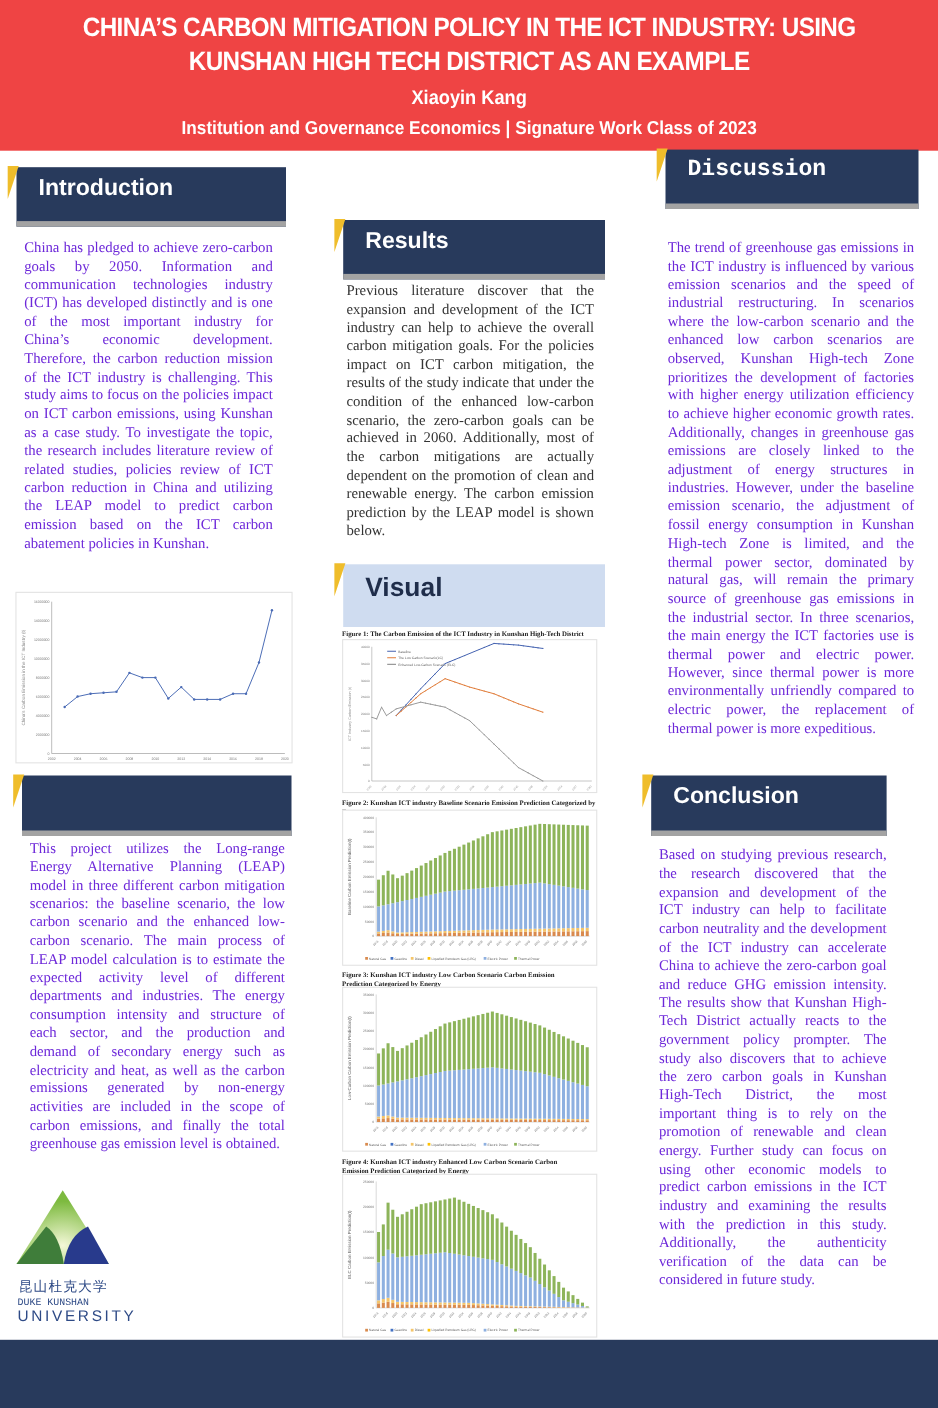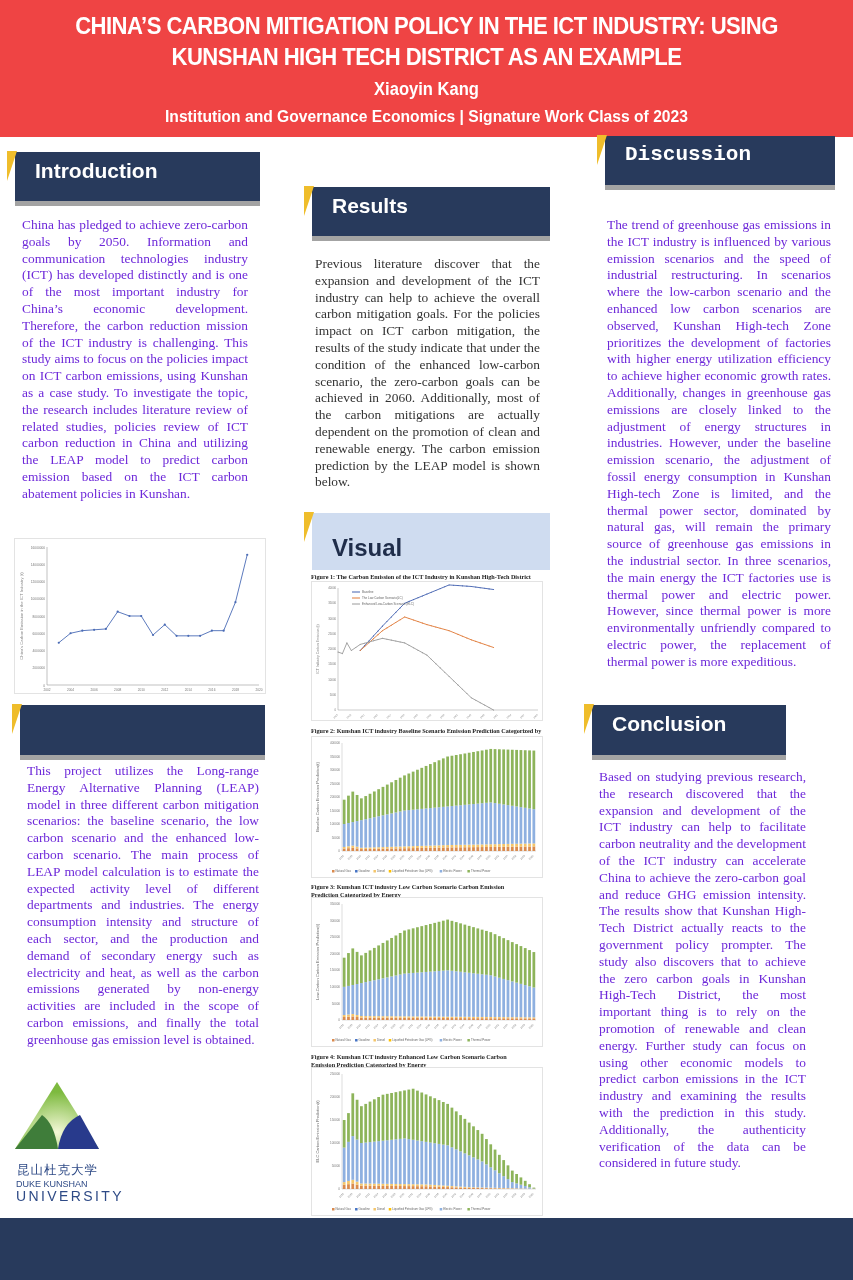--- a/index.html
+++ b/index.html
@@ -7,32 +7,32 @@
   body { position: relative; font-family: "Liberation Serif", serif; color: #111; }
 
   .header { position: absolute; left: 0; top: 0; width: 853px; height: 137px; background: #ef4444; text-align: center; color: #fff; font-family: "Liberation Sans", sans-serif; font-weight: bold; }
   .header .title { font-size: 24px; line-height: 31px; padding-top: 10px; letter-spacing: -0.6px; transform: scaleX(0.92); }
   .header .author { font-size: 18px; line-height: 26px; margin-top: 4px; transform: scaleX(0.92); }
   .header .affil { font-size: 17px; line-height: 26px; margin-top: 2px; transform: scaleX(0.92); }
 
   .footer { position: absolute; left: 0; top: 1218px; width: 853px; height: 62px; background: #283a5c; }
 
   .sec-head { position: absolute; background: #283a5c; color: #fff; font-family: "Liberation Sans", sans-serif; font-weight: bold; font-size: 21px; line-height: 24px; padding: 7px 0 0 20px; border-bottom: 5px solid #a3a3a3; }
-  .sec-head.light { background: #cfdcf0; color: #1f2d4a; font-size: 24px; padding-top: 23px; border-bottom: none; }
+  .sec-head.light { background: #cfdcf0; color: #1f2d4a; font-size: 24px; padding-top: 10px; border-bottom: none; }
   .flag { position: absolute; width: 0; height: 0; border-top: 30px solid #efbd2b; border-right: 10px solid transparent; left: -8px; top: -1px; }
 
   .body-text { position: absolute; font-size: 13.4px; line-height: 16.8px; text-align: justify; color: #6d28d9; }
 
   .chart-box { position: absolute; background: #fff; border: 1px solid #e3e3e3; }
   .fig-cap { position: absolute; font-size: 6.2px; line-height: 7.5px; font-weight: bold; color: #222; }
   svg text { font-family: "Liberation Sans", sans-serif; }
 
   .logo { position: absolute; left: 14px; top: 1079px; width: 90px; height: 120px; }
   .logo .cn { position: absolute; left: 3px; top: 83px; font-size: 12.5px; color: #2e4a86; letter-spacing: 1px; font-family: "DejaVu Sans", sans-serif; white-space: nowrap; }
-  .logo .en1 { position: absolute; left: 2px; top: 100px; font-size: 9px; color: #2e4a86; font-family: Liberation Sans, sans-serif; white-space: nowrap; }
+  .logo .en1 { position: absolute; left: 2px; top: 100px; font-size: 9px; color: #2e4a86; font-family: Liberation Mono, monospace; white-space: nowrap; }
   .logo .en2 { position: absolute; left: 2px; top: 109px; font-size: 14px; letter-spacing: 2.4px; color: #2e4a86; font-family: "Liberation Sans", sans-serif; white-space: nowrap; }
 </style>
 </head>
 <body>
 
 <div class="header">
   <div class="title">
     <div>CHINA’S CARBON MITIGATION POLICY IN THE ICT INDUSTRY: USING</div>
     <div>KUNSHAN HIGH TECH DISTRICT AS AN EXAMPLE</div>
   </div>
@@ -106,21 +106,21 @@
     </defs>
     <polygon points="43,3 85,70 1,70" fill="url(#lg1)"></polygon>
     <path d="M1,70 L28,36 Q40,44 44,70 Z" fill="#3f7d3a"></path>
     <path d="M44,70 Q48,44 66,36 L85,70 Z" fill="#283a8c"></path>
   </svg>
   <div class="cn">昆山杜克大学</div>
   <div class="en1">DUKE KUNSHAN</div>
   <div class="en2">UNIVERSITY</div>
 </div>
 
-<div class="sec-head" style="left:312px;top:187px;width:238px;height:54px;">
+<div class="sec-head" style="left:312px;top:200px;width:238px;height:54px;">
   <span class="flag"></span>
   <span>Results</span>
 </div>
 <div class="body-text" style="left:315px;top:256px;width:225px;color:#333;">Previous literature discover that the expansion and development of the ICT industry can help to achieve the overall carbon mitigation goals. For the policies impact on ICT carbon mitigation, the results of the study indicate that under the condition of the enhanced low-carbon scenario, the zero-carbon goals can be achieved in 2060. Additionally, most of the carbon mitigations are actually dependent on the promotion of clean and renewable energy. The carbon emission prediction by the LEAP model is shown below.</div>
 
 <div class="sec-head light" style="left:312px;top:513px;width:238px;height:57px;">
   <span class="flag"></span>
   <span>Visual</span>
 </div>
 
@@ -959,19 +959,19 @@
       <text x="158.9" y="142.4" font-size="2.9" fill="#666">Thermal Power</text>
     </svg>
 </div>
 
 <div class="sec-head" style="left:605px;top:136px;width:230px;height:54px;font-family:Liberation Mono, monospace;">
   <span class="flag"></span>
   <span>Discussion</span>
 </div>
 <div class="body-text" style="left:607px;top:217px;width:224px;">The trend of greenhouse gas emissions in the ICT industry is influenced by various emission scenarios and the speed of industrial restructuring. In scenarios where the low-carbon scenario and the enhanced low carbon scenarios are observed, Kunshan High-tech Zone prioritizes the development of factories with higher energy utilization efficiency to achieve higher economic growth rates. Additionally, changes in greenhouse gas emissions are closely linked to the adjustment of energy structures in industries. However, under the baseline emission scenario, the adjustment of fossil energy consumption in Kunshan High-tech Zone is limited, and the thermal power sector, dominated by natural gas, will remain the primary source of greenhouse gas emissions in the industrial sector. In three scenarios, the main energy the ICT factories use is thermal power and electric power. However, since thermal power is more environmentally unfriendly compared to electric power, the replacement of thermal power is more expeditious.</div>
 
-<div class="sec-head" style="left:592px;top:705px;width:194px;height:55px;">
+<div class="sec-head" style="left:592px;top:705px;width:214px;height:55px;">
   <span class="flag"></span>
   <span>Conclusion</span>
 </div>
 <div class="body-text" style="left:599px;top:769px;width:207px;">Based on studying previous research, the research discovered that the expansion and development of the ICT industry can help to facilitate carbon neutrality and the development of the ICT industry can accelerate China to achieve the zero-carbon goal and reduce GHG emission intensity. The results show that Kunshan High-Tech District actually reacts to the government policy prompter. The study also discovers that to achieve the zero carbon goals in Kunshan High-Tech District, the most important thing is to rely on the promotion of renewable and clean energy. Further study can focus on using other economic models to predict carbon emissions in the ICT industry and examining the results with the prediction in this study. Additionally, the authenticity verification of the data can be considered in future study.</div>
 
 <div class="footer"></div>
 
 </body></html>

